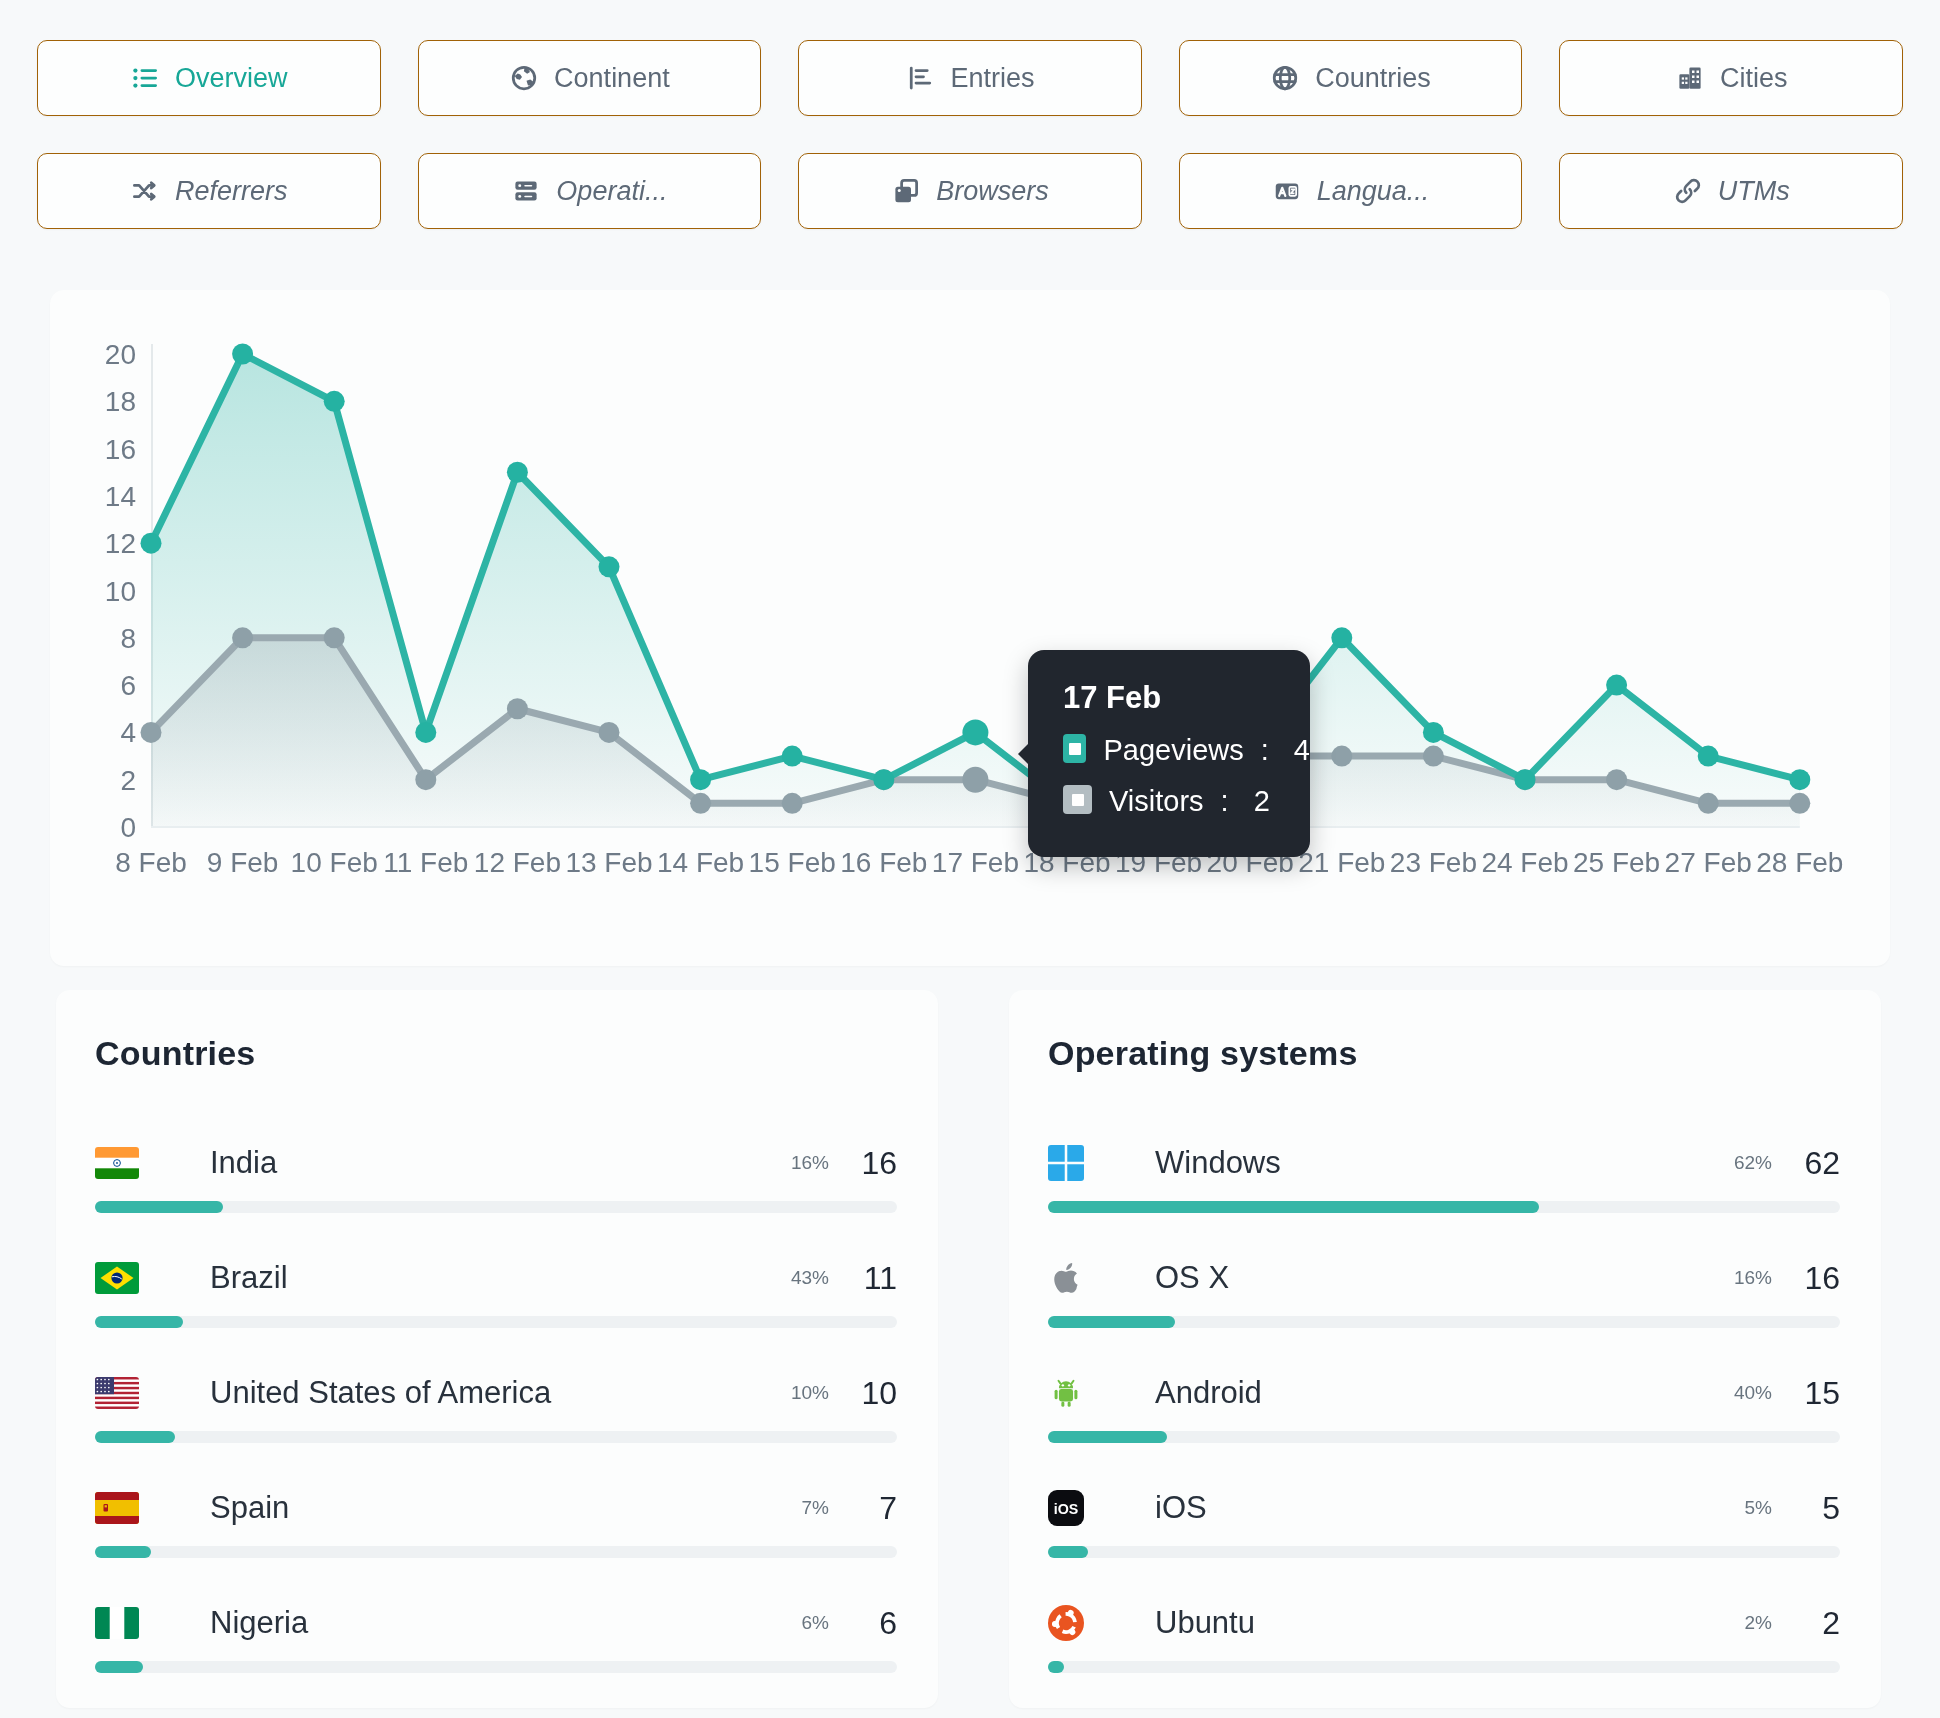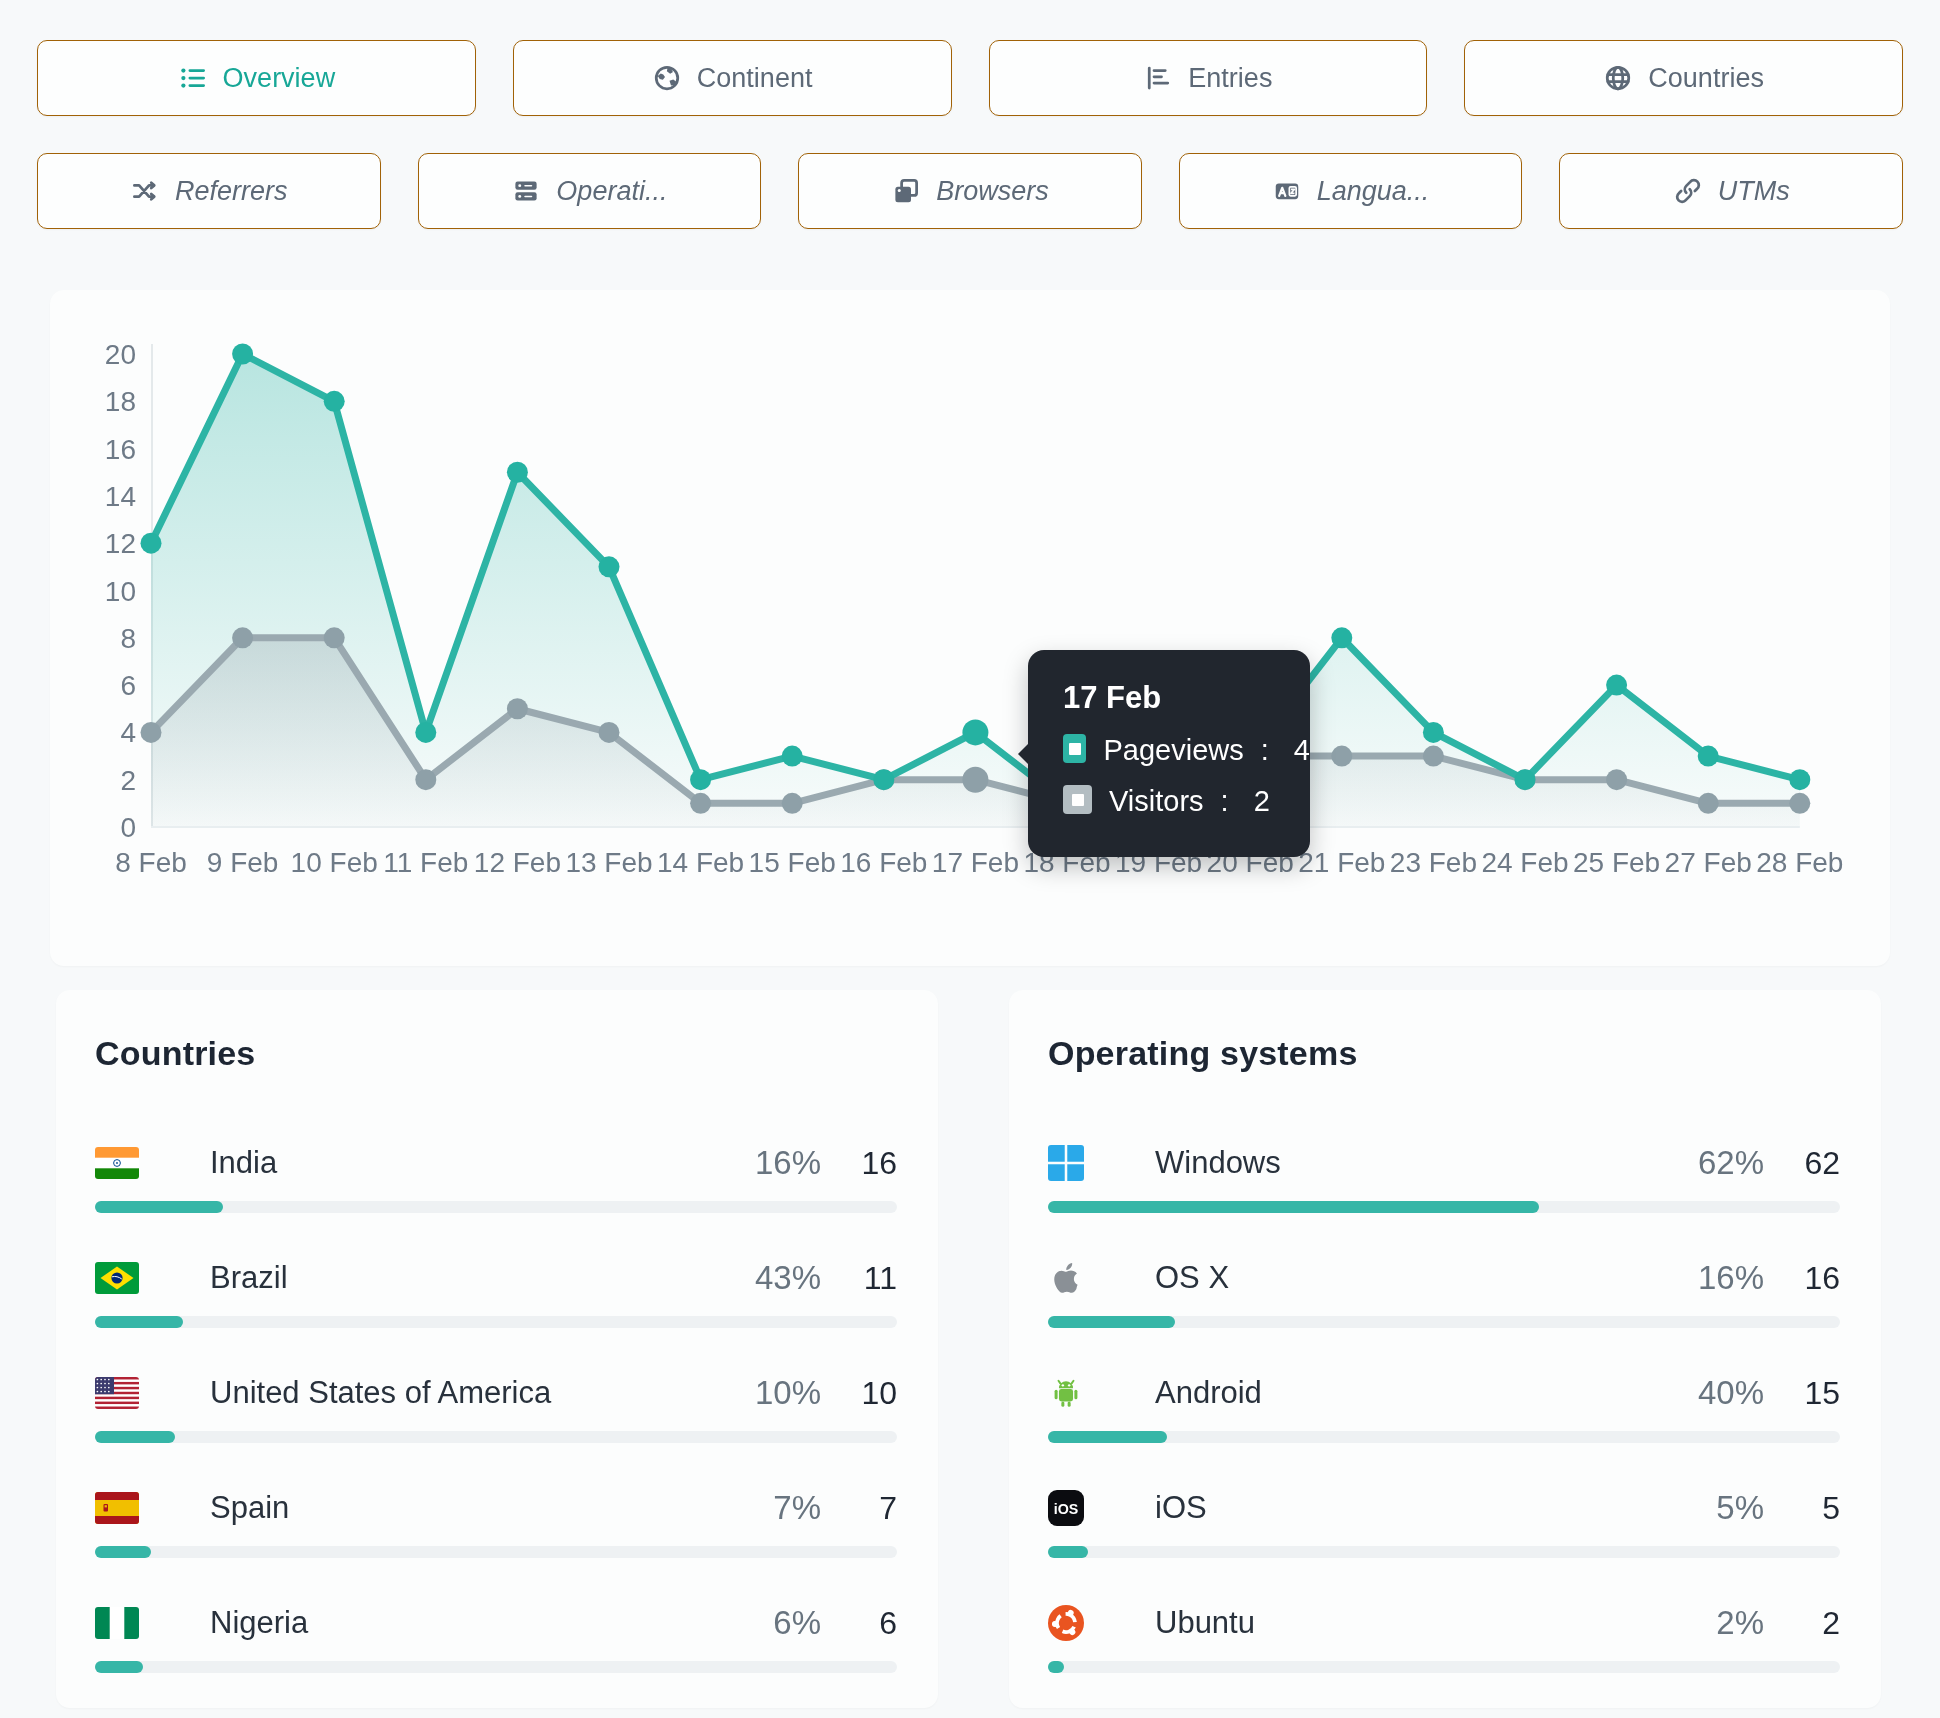--- a/index.html
+++ b/index.html
@@ -51,21 +51,21 @@
   #panel-os{left:1009px;width:872px;}
   .panel h2{
     margin:44px 0 0 39px;font-size:34px;color:#1d2633;font-weight:bold;letter-spacing:.2px;
   }
   .prows{margin:70px 41px 0 39px;}
   .prow{position:relative;height:115px;}
   .prow-top{display:flex;align-items:center;height:40px;position:relative;}
   .picon{display:flex;align-items:center;margin-right:23px;}
   .picon svg{display:block;border-radius:3px;}
   .pname{font-size:31px;color:#28313c;margin-left:48px;}
-  .ppct{position:absolute;right:76px;font-size:33px;color:#68747f;}
+  .ppct{position:absolute;right:68px;font-size:19px;color:#68747f;}
   .pcount{position:absolute;right:0;font-size:32px;color:#1f2733;font-weight:500;}
   .pbar{position:absolute;left:0;right:0;top:58px;height:12px;border-radius:6px;background:#eef1f3;}
   .pbar i{display:block;height:12px;border-radius:6px;background:#36b6a7;}
 </style>
 </head>
 <body>
 
 <div class="tabrow" id="tabrow1">
     <div class="tab active">
       <span class="ticon">
@@ -98,20 +98,41 @@
     </div>
     <div class="tab">
       <span class="ticon">
         <svg width="30" height="30" viewBox="0 0 24 24" fill="none" xmlns="http://www.w3.org/2000/svg">
           <circle cx="12" cy="12" r="8.6" stroke="#5d6977" stroke-width="2.2" stroke-linecap="round" stroke-linejoin="round" fill="none"></circle>
           <ellipse cx="12" cy="12" rx="3.8" ry="8.6" stroke="#5d6977" stroke-width="2.2" stroke-linecap="round" stroke-linejoin="round" fill="none"></ellipse>
           <path d="M3.8 9.2h16.4M3.8 14.8h16.4" stroke="#5d6977" stroke-width="2.2" stroke-linecap="round" stroke-linejoin="round" fill="none"></path>
         </svg>
       </span>
       <span>Countries</span>
+    </div>
+    <div class="tab">
+      <span class="ticon">
+        <svg width="30" height="30" viewBox="0 0 24 24" fill="none" xmlns="http://www.w3.org/2000/svg">
+          <rect x="3.5" y="9" width="8" height="11.5" rx="1" fill="#5d6977"></rect>
+          <rect x="11.5" y="3.5" width="9" height="17" rx="1" fill="#5d6977"></rect>
+          <g fill="#fdfefe">
+            <rect x="13.6" y="6" width="2" height="2"></rect>
+            <rect x="17.2" y="6" width="2" height="2"></rect>
+            <rect x="13.6" y="10" width="2" height="2"></rect>
+            <rect x="17.2" y="10" width="2" height="2"></rect>
+            <rect x="13.6" y="14" width="2" height="2"></rect>
+            <rect x="17.2" y="14" width="2" height="2"></rect>
+            <rect x="5.4" y="11.5" width="1.8" height="1.8"></rect>
+            <rect x="8.2" y="11.5" width="1.8" height="1.8"></rect>
+            <rect x="5.4" y="15" width="1.8" height="1.8"></rect>
+            <rect x="8.2" y="15" width="1.8" height="1.8"></rect>
+          </g>
+        </svg>
+      </span>
+      <span>Cities</span>
     </div>
   </div>
 <div class="tabrow" id="tabrow2">
     <div class="tab">
       <span class="ticon">
         <svg width="30" height="30" viewBox="0 0 24 24" fill="none" xmlns="http://www.w3.org/2000/svg">
           <path d="M3.5 7.5h3.8L15.2 16.5h3.6M3.5 16.5h3.8L15.2 7.5h3.6" stroke="#5d6977" stroke-width="2.2" stroke-linecap="round" stroke-linejoin="round" fill="none"></path>
           <path d="M17 5.4l2.4 2.1-2.4 2.1M17 14.4l2.4 2.1-2.4 2.1" stroke="#5d6977" stroke-width="2.2" stroke-linecap="round" stroke-linejoin="round" fill="none"></path>
         </svg>
       </span>

